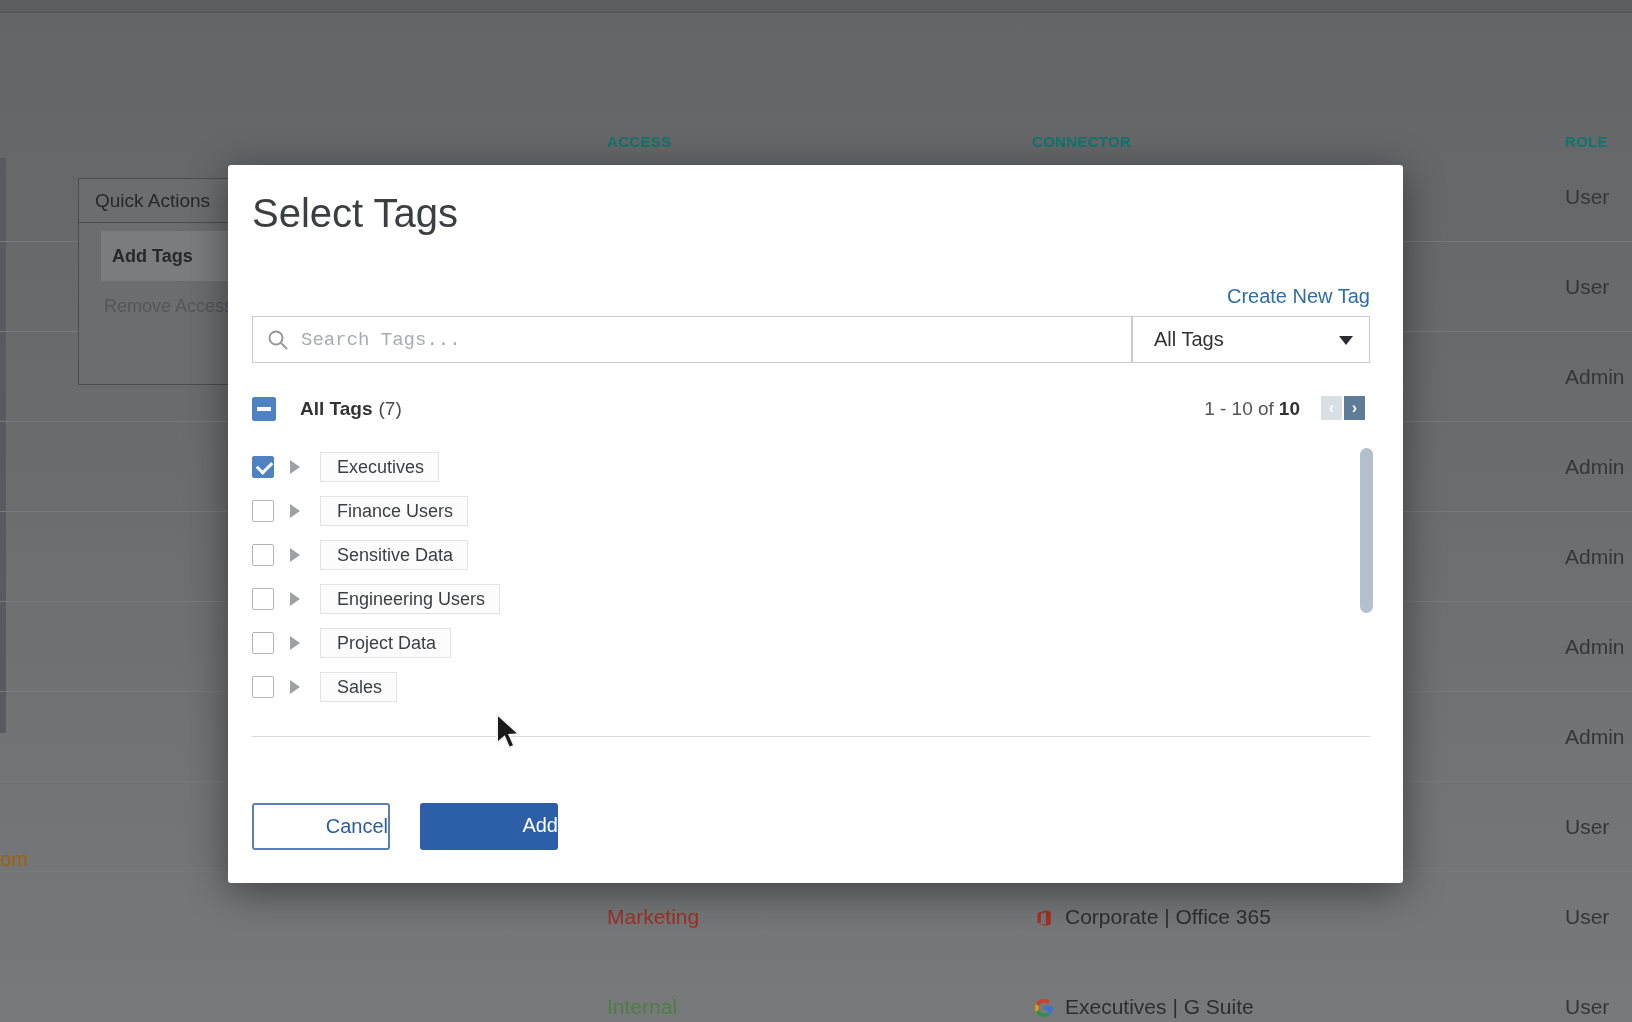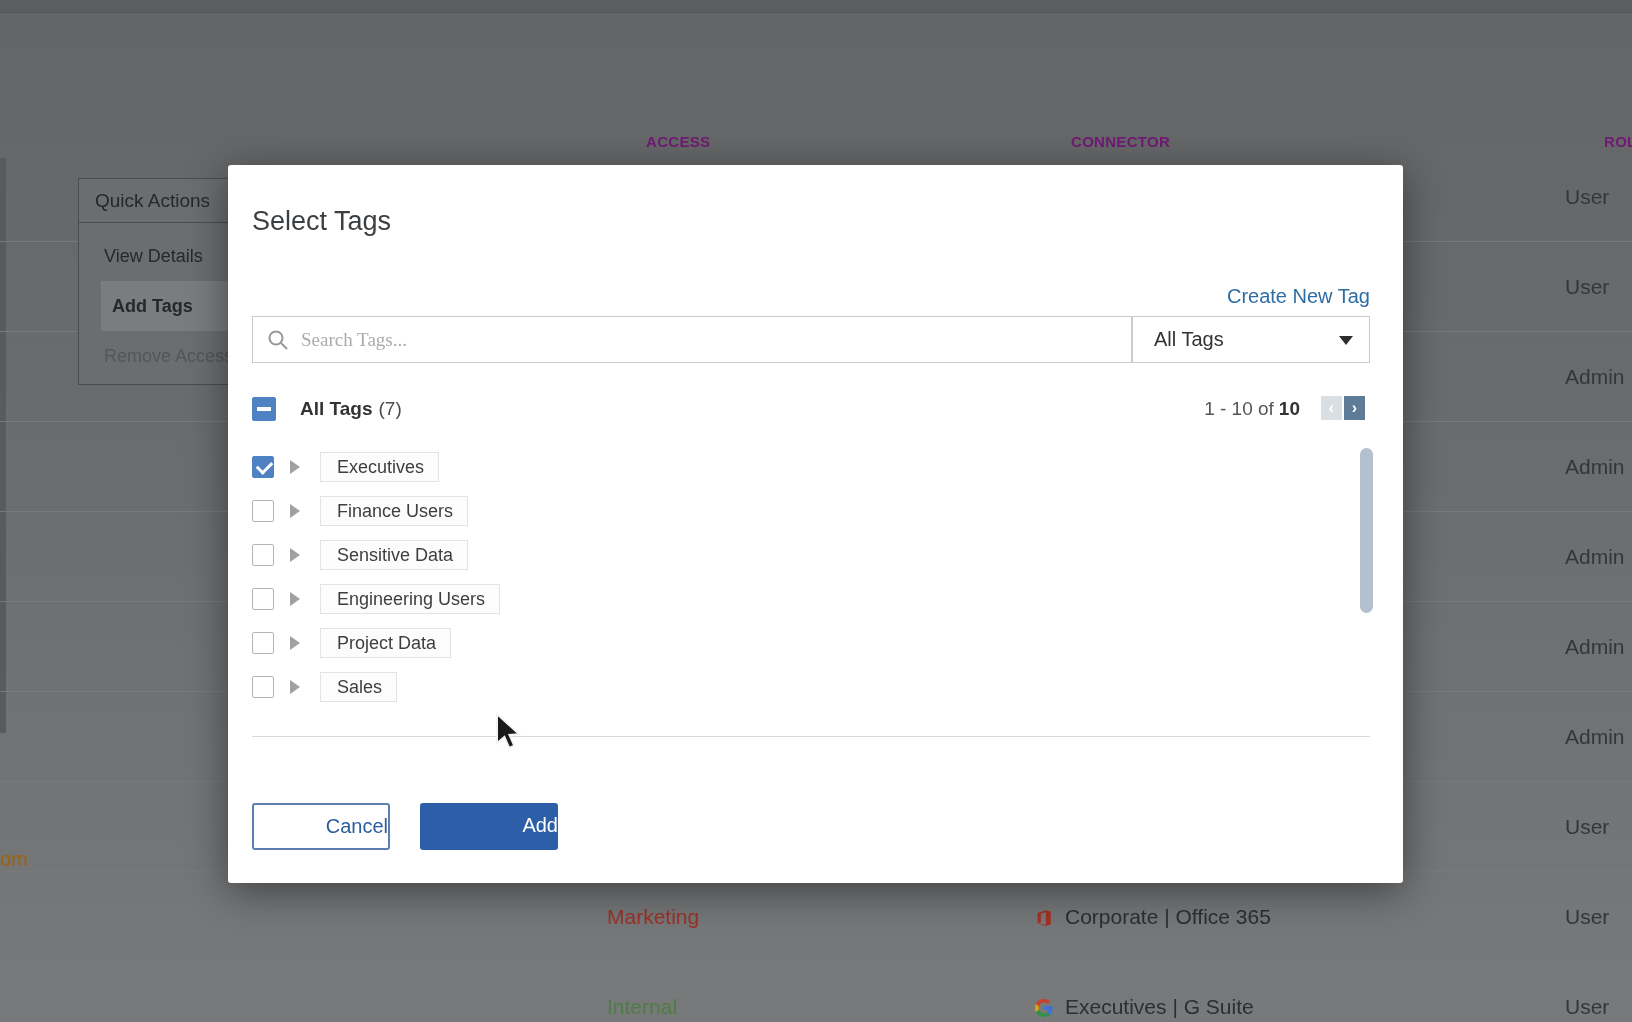--- a/index.html
+++ b/index.html
@@ -6,21 +6,21 @@
   html,body { width:1632px; height:1022px; overflow:hidden; }
   body { font-family:"Liberation Sans", sans-serif; position:relative;
          background:linear-gradient(#646567, #6a6c6e 45%, #77797b); }
 
   
   .topstrip { position:absolute; left:0; top:0; width:1632px; height:13px;
               background:#5c5d5f; border-bottom:1px solid #545557; }
   .left-edge { position:absolute; left:0; top:158px; width:6px; height:575px; background:#595a5d; }
 
   .col-header { position:absolute; top:133px; height:20px; font-size:15px; font-weight:700;
-                color:#701a75; letter-spacing:.3px;margin-left:39px; }
+                color:#0f766e; letter-spacing:.3px; }
   .h-access { left:607px; } .h-connector { left:1032px; } .h-role { left:1565px; }
 
   .bg-row { position:absolute; left:0; width:1632px; height:90px;
             border-bottom:1px solid #77797b; }
   .cell { position:absolute; top:33px; font-size:21px; color:#34373a; white-space:nowrap; }
   .cell-role { left:1565px; }
   .cell-access { left:607px; font-weight:400; }
   .cell-connector { left:1035px; display:flex; align-items:center; gap:12px; color:#2c2e30; }
   .conn-icon { width:18px; height:18px; display:inline-block; }
 
@@ -33,27 +33,27 @@
   .qa-menu { position:absolute; left:78px; top:223px; width:240px; height:162px;
              border:1px solid #4a4c4e; border-top:none; background:#6b6d6f; padding-top:8px; }
   .qa-item { position:relative; height:50px; line-height:50px; padding-left:25px;
              font-size:18px; color:#26282a; }
   .qa-item.hl { background:#7a7c7e; margin:0 0 0 22px; padding-left:11px;font-weight:bold; }
   .qa-item.disabled { color:#54565a; }
 
   
   .modal { position:absolute; left:228px; top:165px; width:1175px; height:718px;
            background:#ffffff; border-radius:3px; box-shadow:0 8px 40px rgba(0,0,0,.45); z-index:20; }
-  .m-title { position:absolute; left:24px; top:26px; font-size:27px; color:#3c3f42;margin-top:15px; }
+  .m-title { position:absolute; left:24px; top:26px; font-size:40px; color:#3c3f42; }
   .m-link { position:absolute; right:33px; top:120px; font-size:20px; color:#2e6da4; cursor:pointer; }
 
   .search-box { position:absolute; left:24px; top:151px; width:880px; height:47px;
                 border:1px solid #c9cbcd; background:#fff; }
   .search-box input { position:absolute; left:48px; top:0; width:820px; height:45px; border:none;
-                      outline:none; font-size:19px; color:#a16207; font-family:Liberation Serif, serif; }
+                      outline:none; font-size:19px; color:#a16207; font-family:Liberation Mono, monospace; }
   .search-box input::placeholder { color:#a9abad; }
   .search-ic { position:absolute; left:13px; top:11px; width:24px; height:24px; }
 
   .filter-dd { position:absolute; left:904px; top:151px; width:238px; height:47px;
                border:1px solid #c9cbcd; background:#fff; font-size:20px; color:#333;
                line-height:45px; padding-left:21px; cursor:pointer; }
   .dd-caret { position:absolute; right:16px; top:19px; width:0; height:0;
               border-left:7px solid transparent; border-right:7px solid transparent;
               border-top:9px solid #2a2c2e; }
 
@@ -157,21 +157,20 @@
     </span>
     <span>Executives | G Suite</span>
   </div>
   <div class="cell cell-role">User</div>
 </div>
 
 <div class="clipped-text">om</div>
 
 <div class="qa-header">Quick Actions</div>
 <div class="qa-menu">
-  <div class="qa-item">View Details</div>
   <div class="qa-item hl">Add Tags</div>
   <div class="qa-item disabled">Remove Access</div>
 </div>
 
 <div class="modal">
   <div class="m-title">Select Tags</div>
   <div class="m-link">Create New Tag</div>
 
   <div class="search-box">
     <span class="search-ic">

